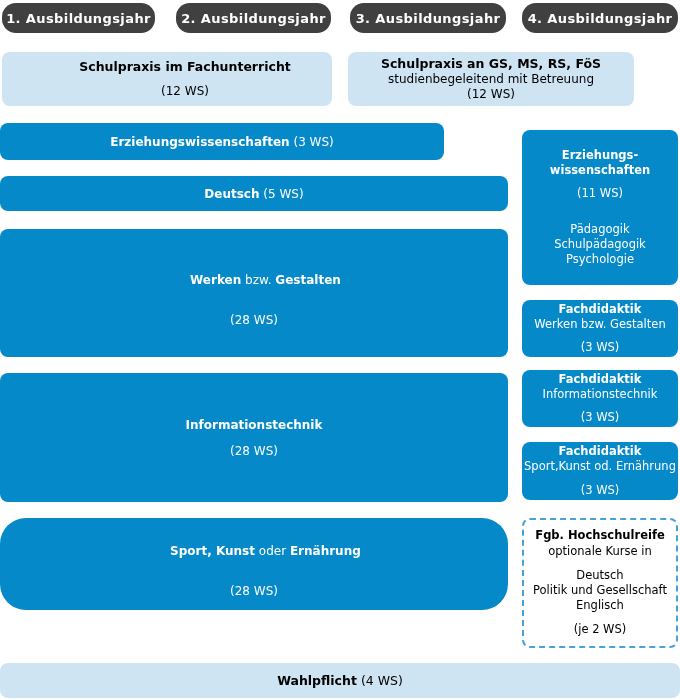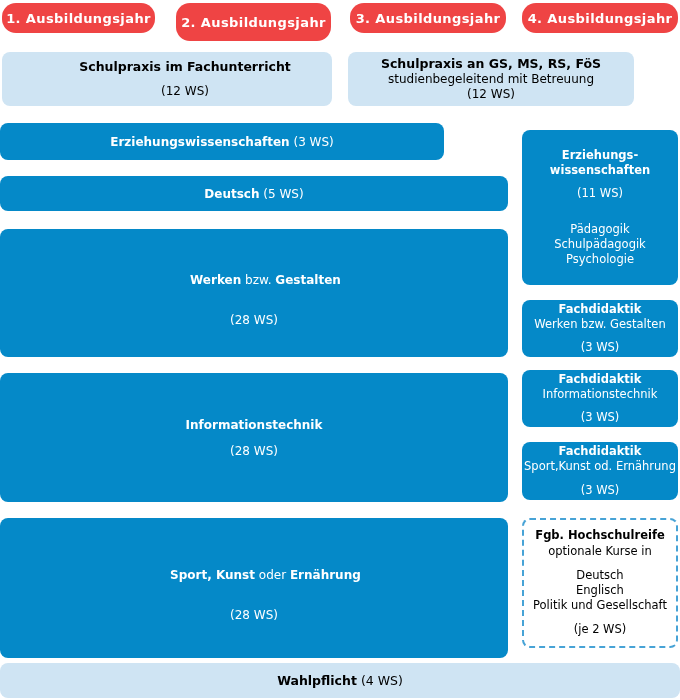--- a/index.html
+++ b/index.html
@@ -10,21 +10,21 @@
   }
   .abs{position:absolute;box-sizing:border-box;}
   .box{
     position:absolute;box-sizing:border-box;border-radius:8px;
     display:flex;flex-direction:column;align-items:center;justify-content:center;
     text-align:center;
   }
   .blue{background:#0589c8;color:#ffffff;}
   .light{background:#cfe4f3;color:#000000;}
   .year-btn{
-    background:#ef4444;color:#ffffff;font-weight:bold;font-size:13px;
+    background:#404040;color:#ffffff;font-weight:bold;font-size:13px;
     letter-spacing:0.4px;cursor:pointer;border-radius:14px;
     display:flex;align-items:center;justify-content:center;
   }
   .bd{font-weight:bold;}
   .bar{font-size:12px;flex-direction:row;white-space:pre-wrap;}
   .big{font-size:12px;}
   .big .ws{margin-top:12px;}
   .praxis-title{font-size:12.5px;font-weight:bold;}
   .praxis{font-size:12px;line-height:1.25;}
   .praxis .gap-ws{margin-top:10px;}
@@ -40,21 +40,21 @@
   .dashed .courses{margin-top:9px;}
   .dashed .ws{margin-top:9px;}
   .bottom-bar{font-size:12.5px;flex-direction:row;white-space:pre-wrap;}
 </style>
 </head>
 <body>
 
 <div class="canvas">
 
   <div class="year-btn abs" style="left:2px;top:3px;width:153px;height:30px;">1. Ausbildungsjahr</div>
-  <div class="year-btn abs" style="left:176px;top:3px;width:155px;height:38px;">2. Ausbildungsjahr</div>
+  <div class="year-btn abs" style="left:176px;top:3px;width:155px;height:30px;">2. Ausbildungsjahr</div>
   <div class="year-btn abs" style="left:350px;top:3px;width:156px;height:30px;">3. Ausbildungsjahr</div>
   <div class="year-btn abs" style="left:522px;top:3px;width:156px;height:30px;text-align:right;">4. Ausbildungsjahr</div>
 
   <div class="box light praxis" style="left:2px;top:52px;width:330px;height:54px;padding-left:36px;">
     <div class="praxis-title">Schulpraxis im Fachunterricht</div>
     <div class="gap-ws">(12 WS)</div>
   </div>
   <div class="box light praxis" style="left:348px;top:52px;width:286px;height:54px;">
     <div class="praxis-title">Schulpraxis an GS, MS, RS, FöS</div>
     <div>studienbegeleitend mit Betreuung</div>
@@ -73,21 +73,21 @@
       <span class="bd">Werken</span><span> bzw. </span><span class="bd">Gestalten</span>
     </div>
     <div class="ws">(28 WS)</div>
   </div>
 
   <div class="box blue big" style="left:0;top:373px;width:508px;height:129px;">
     <div class="bd">Informationstechnik</div>
     <div class="ws">(28 WS)</div>
   </div>
 
-  <div class="box blue big" style="left:0;top:518px;width:508px;height:140px;">
+  <div class="box blue big" style="left:0;top:518px;width:508px;height:92px;border-radius:26px;">
     <div style="white-space:pre-wrap;">
       <span class="bd">Sport, Kunst</span><span> oder </span><span class="bd">Ernährung</span>
     </div>
     <div class="ws">(28 WS)</div>
   </div>
 
   <div class="box blue rcol" style="left:522px;top:130px;width:156px;height:155px;">
     <div class="t">Erziehungs-</div>
     <div class="t">wissenschaften</div>
     <div class="ws">(11 WS)</div>
@@ -114,22 +114,22 @@
     <div class="t">Fachdidaktik</div>
     <div>Sport,Kunst od. Ernährung</div>
     <div class="ws">(3 WS)</div>
   </div>
 
   <div class="box dashed" style="left:522px;top:518px;width:156px;height:130px;">
     <div class="t">Fgb. Hochschulreife</div>
     <div>optionale Kurse in</div>
     <div class="courses">
       <div>Deutsch</div>
+      <div>Politik und Gesellschaft</div>
       <div>Englisch</div>
-      <div>Politik und Gesellschaft</div>
     </div>
     <div class="ws">(je 2 WS)</div>
   </div>
 
   <div class="box light bottom-bar" style="left:0;top:663px;width:680px;height:35px;">
     <span class="bd">Wahlpflicht</span><span> (4 WS)</span>
   </div>
 
 </div>
 

